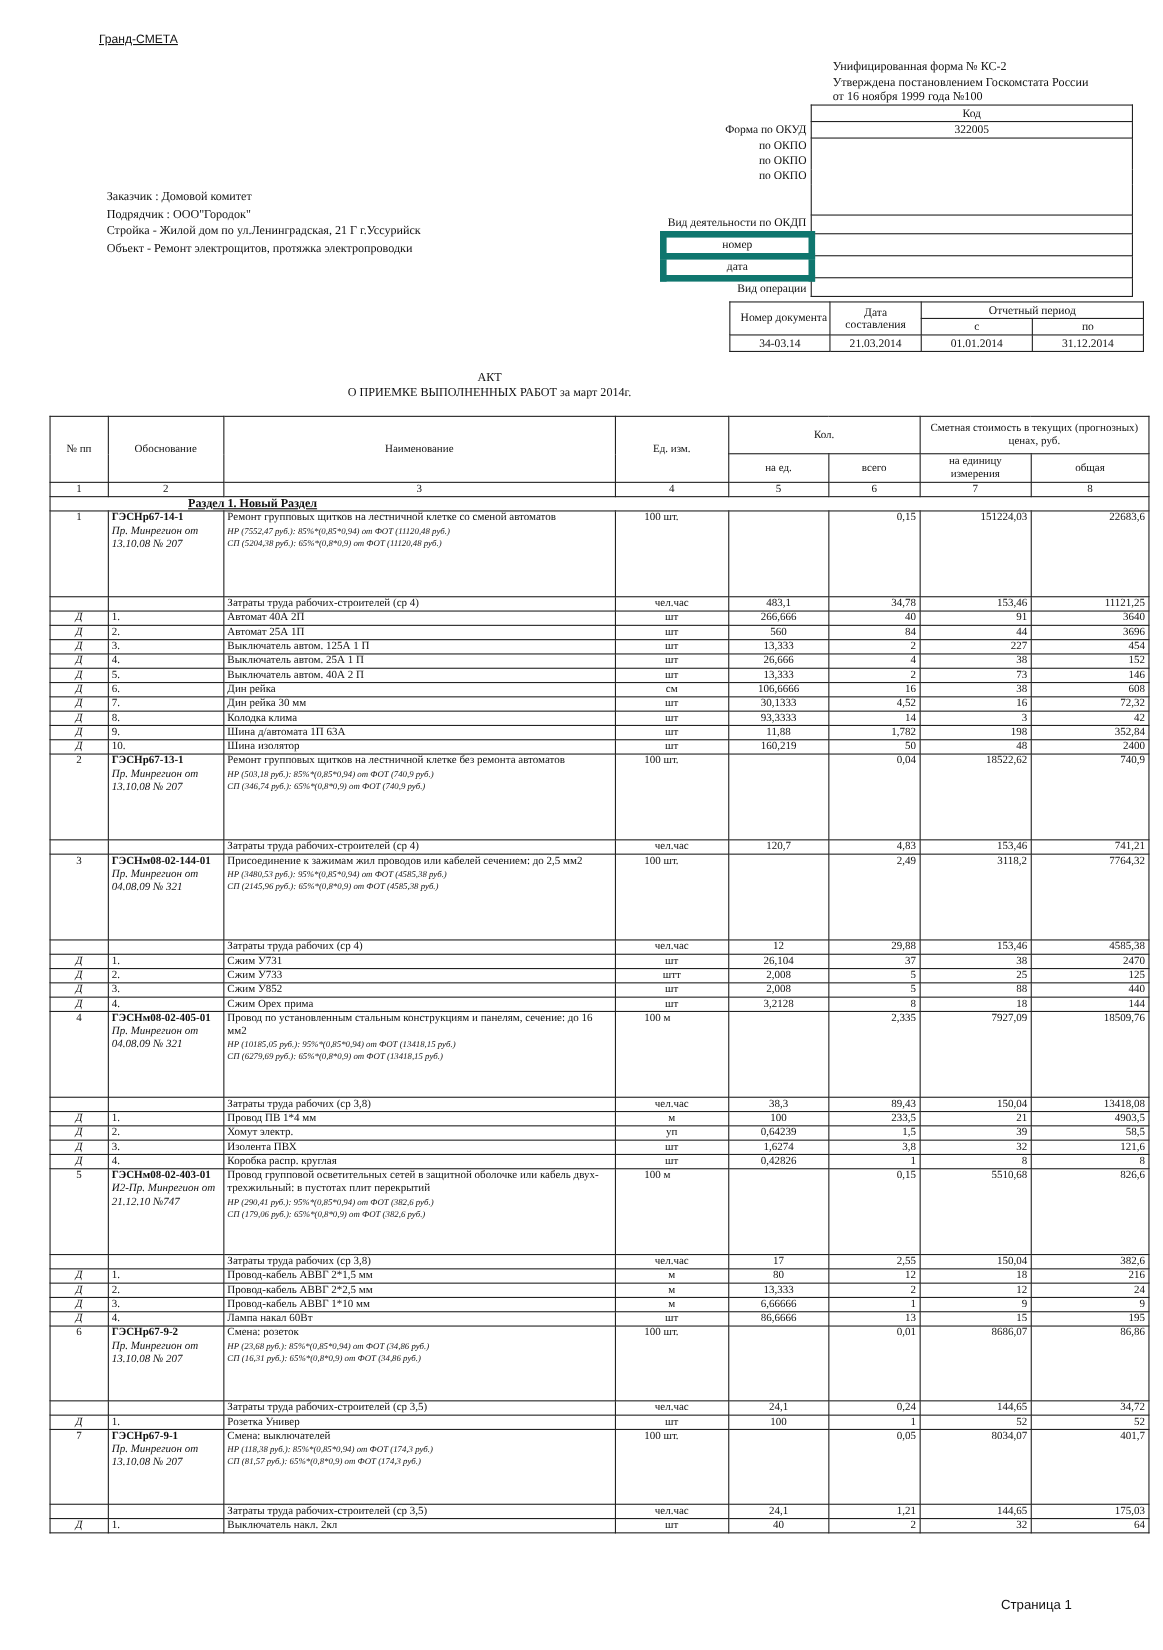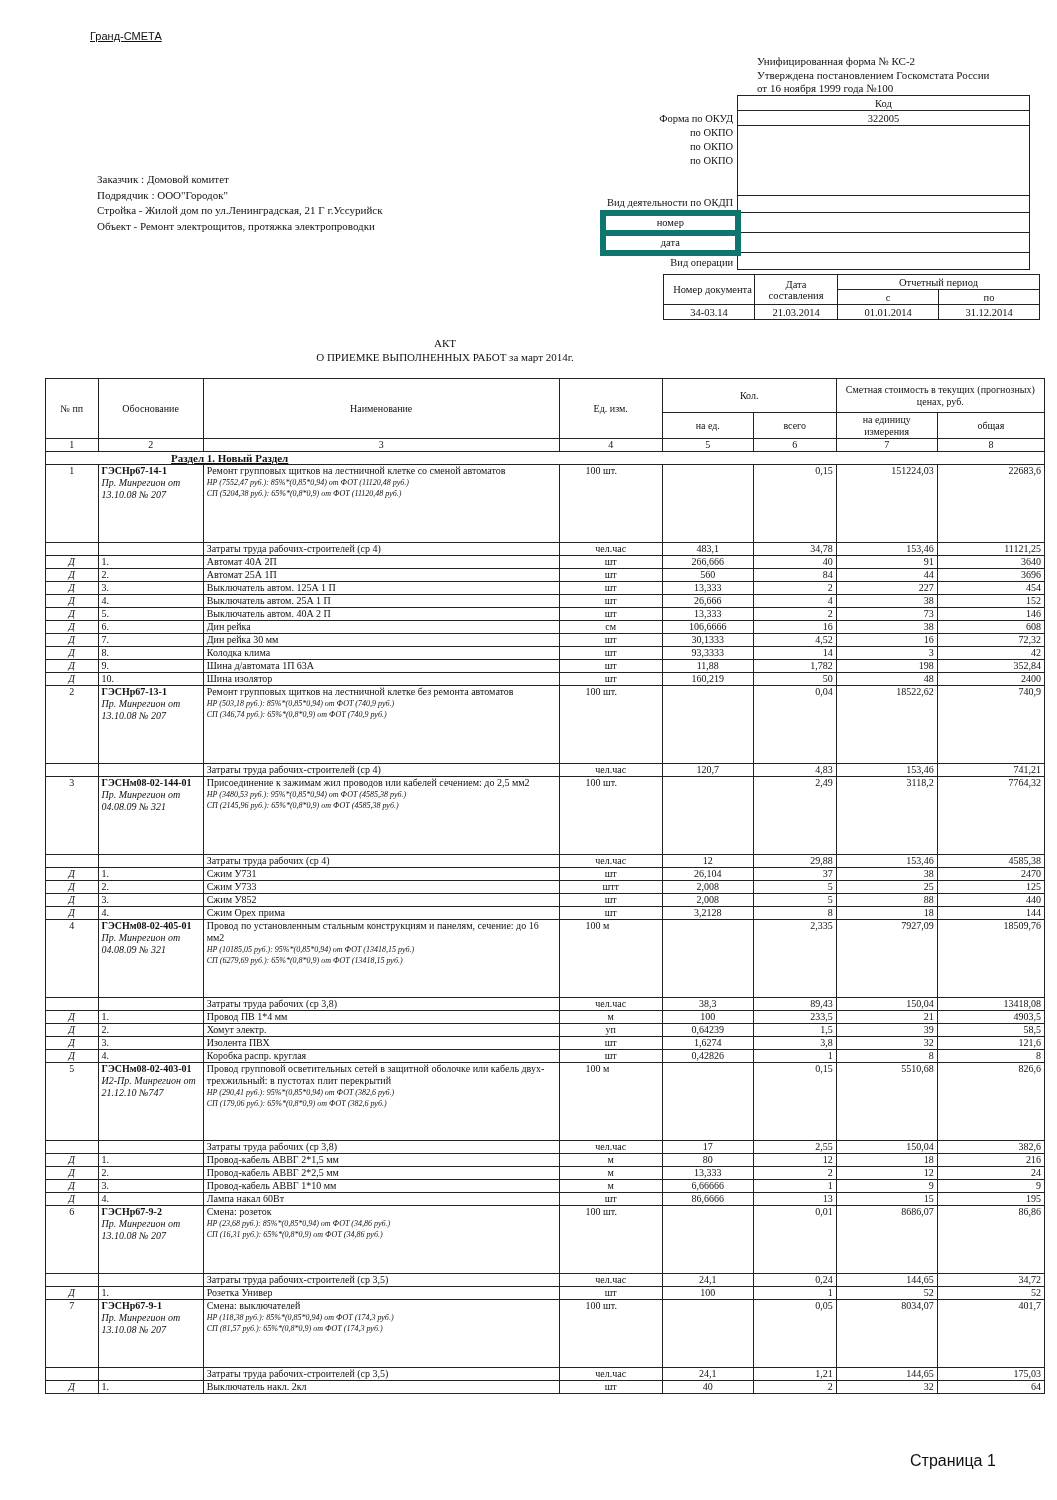--- a/index.html
+++ b/index.html
@@ -22,21 +22,21 @@
   .main { left:45px; top:378px; width:1000px; table-layout:fixed; }
   .main td, .main th { border:1px solid #222; font-size:10px; padding:0 3px; vertical-align:top; font-weight:normal; line-height:12px; }
   .main th { text-align:center; vertical-align:middle; }
   .c { text-align:center; }
   .r { text-align:right; }
   .b { font-weight:bold; }
   .i { font-style:italic; }
   .note { font-style:italic; font-size:8px; line-height:11px; }
   .big { font-size:11px; line-height:14px; }
   .section td { font-weight:bold; text-decoration:underline; font-size:11px; padding-left:125px; }
-  .pagenum { left:910px; top:1452px; font-size:16px; }
+  .pagenum { left:910px; top:1452px; font-size:12px; }
 </style>
 </head>
 <body>
 
 <div class="abs app-title sans">Гранд-СМЕТА</div>
 
 <div class="abs formhdr">
   <div>Унифицированная форма № КС-2</div>
   <div>Утверждена постановлением Госкомстата России</div>
   <div>от 16 ноября 1999 года №100</div>

